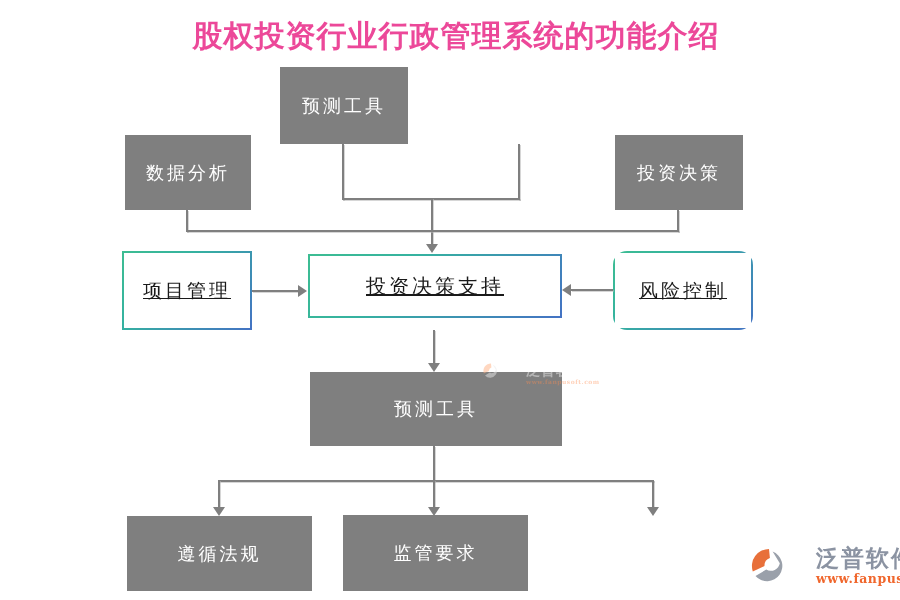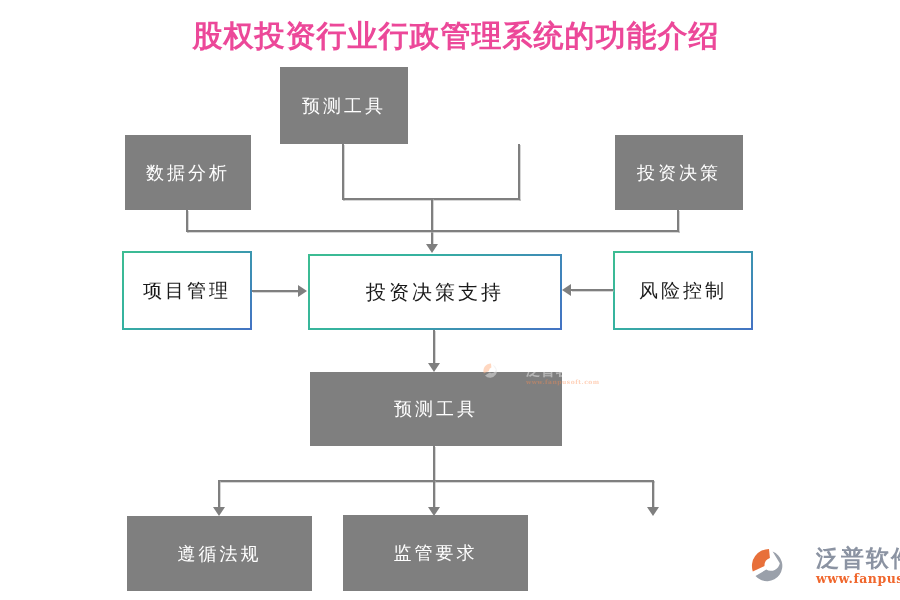--- a/index.html
+++ b/index.html
@@ -17,21 +17,21 @@
     display:flex; align-items:center; justify-content:center;
     font-size:18px; letter-spacing:3px;
   }
   .obox {
     position:absolute; padding:2px;
     background:linear-gradient(135deg,#3dbd92 0%,#35b2a0 35%,#4472c4 100%);
   }
   .obox-inner {
     width:100%; height:100%; background:#ffffff; color:#1a1a1a;
     display:flex; align-items:center; justify-content:center;
-    font-size:20px; letter-spacing:3px;
+    font-size:20px; letter-spacing:3px;text-decoration:underline;
   }
   .ln { position:absolute; background:#7f7f7f; box-shadow:1px 1px 0 rgba(180,180,180,.55); }
   .ah { position:absolute; width:0; height:0; }
   .ah-down  { border-left:6px solid transparent; border-right:6px solid transparent; border-top:9px solid #7f7f7f; }
   .ah-right { border-top:6px solid transparent; border-bottom:6px solid transparent; border-left:9px solid #7f7f7f; }
   .ah-left  { border-top:6px solid transparent; border-bottom:6px solid transparent; border-right:9px solid #7f7f7f; }
   .watermark {
     position:absolute; left:483px; top:363px; display:flex; align-items:flex-start;
     gap:3px; opacity:.5; pointer-events:none;
   }
@@ -55,24 +55,24 @@
   <div class="gbox" style="left:615px;top:135px;width:128px;height:75px;">
     <span>投资决策</span>
   </div>
   <div class="gbox" style="left:125px;top:135px;width:126px;height:75px;">
     <span>数据分析</span>
   </div>
 
   <div class="obox" style="left:122px;top:251px;width:130px;height:79px;">
     <div class="obox-inner" style="font-size:19px;">项目管理</div>
   </div>
-  <div class="obox" style="left:308px;top:254px;width:254px;height:76px;">
+  <div class="obox" style="left:308px;top:254px;width:254px;height:64px;">
     <div class="obox-inner">投资决策支持</div>
   </div>
-  <div class="obox" style="left:613px;top:251px;width:140px;height:79px;">
+  <div class="obox" style="left:613px;top:251px;width:140px;height:79px;border-radius:14px;">
     <div class="obox-inner" style="font-size:19px;">风险控制</div>
   </div>
 
   <div class="gbox" style="left:310px;top:372px;width:252px;height:74px;">
     <span>预测工具</span>
   </div>
 
   <div class="gbox" style="left:343px;top:515px;width:185px;height:76px;">
     <span>监管要求</span>
   </div>

